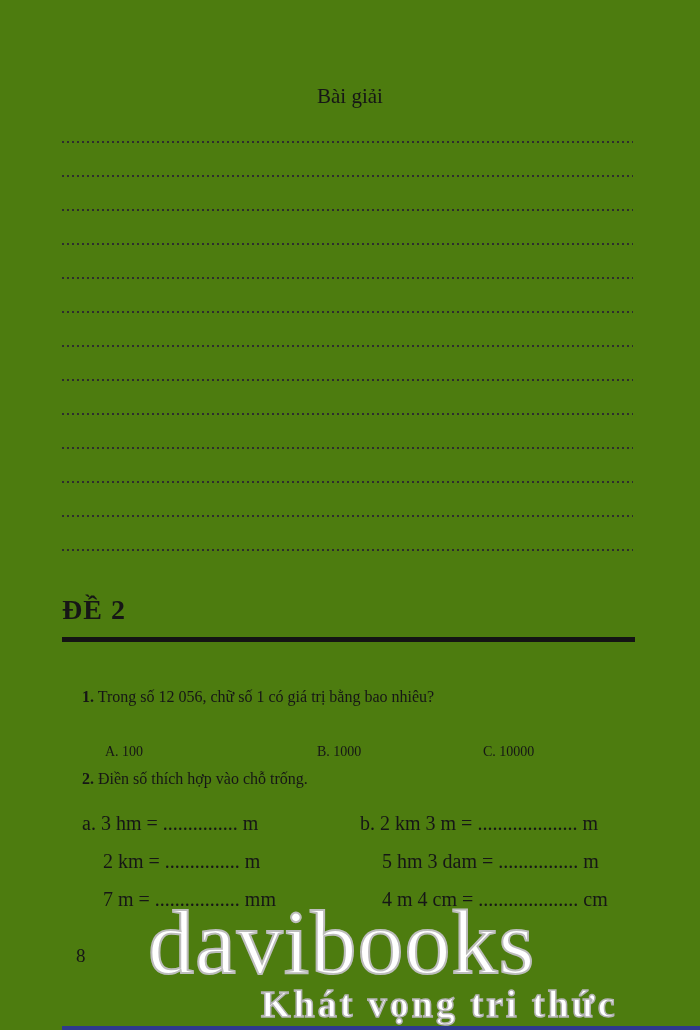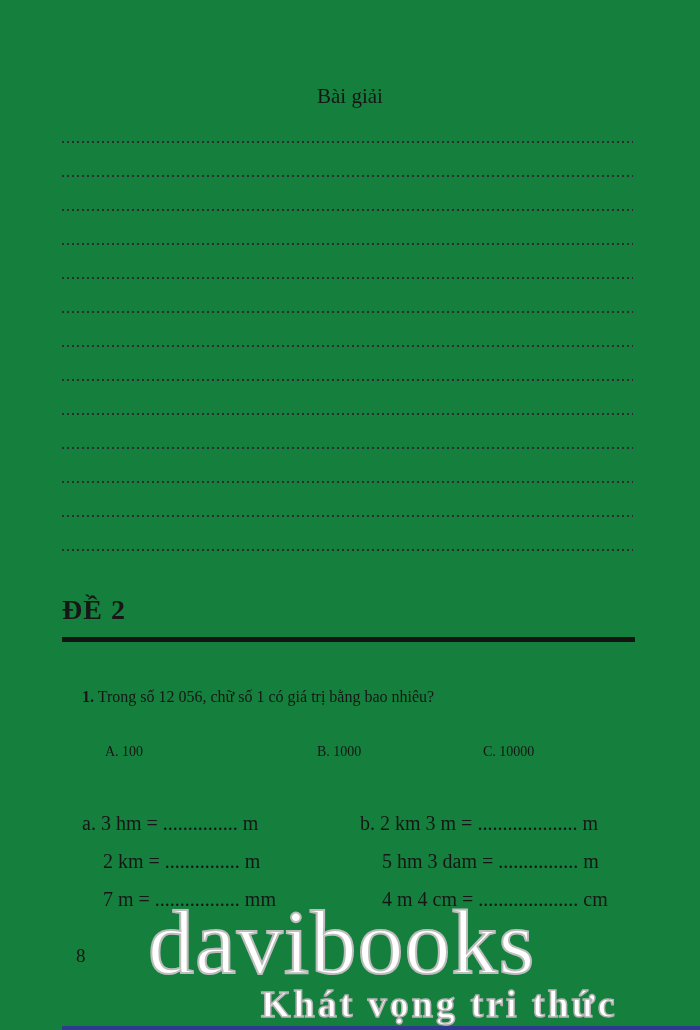--- a/index.html
+++ b/index.html
@@ -1,19 +1,19 @@
 <!DOCTYPE html>
 <html><head>
 <meta charset="utf-8">
 <style>
   html,body{margin:0;padding:0;background:#ffffff;}
   .sheet{
     position:relative;
     width:700px;height:1030px;
-    background:#15803d;
+    background:#4d7c0f;
     font-family:"Liberation Serif", serif;
     color:#161616;
     overflow:hidden;
   }
   .bai-giai{
     position:absolute;top:84px;left:0;width:700px;
     text-align:center;font-size:21px;
   }
   .answer-lines{
     position:absolute;top:141px;left:62px;width:571px;
@@ -90,20 +90,21 @@
 
   <div class="de-title">ĐỀ 2</div>
   <div class="de-rule"></div>
 
   <div class="q q1"><b>1.</b> <span>Trong số 12 056, chữ số 1 có giá trị bằng bao nhiêu?</span></div>
 
   <span class="opt opt-a">A. 100</span>
   <span class="opt opt-b">B. 1000</span>
   <span class="opt opt-c">C. 10000</span>
 
+  <div class="q q2"><b>2.</b> <span>Điền số thích hợp vào chỗ trống.</span></div>
 
   <span class="fill r1 cl-letter">a. 3 hm = ............... m</span>
   <span class="fill r1 cr-letter">b. 2 km 3 m = .................... m</span>
   <span class="fill r2 cl">2 km = ............... m</span>
   <span class="fill r2 cr">5 hm 3 dam = ................ m</span>
   <span class="fill r3 cl">7 m = ................. mm</span>
   <span class="fill r3 cr">4 m 4 cm = .................... cm</span>
 
   <div class="wm-brand">davibooks</div>
   <div class="wm-tagline">Khát vọng tri thức</div>

